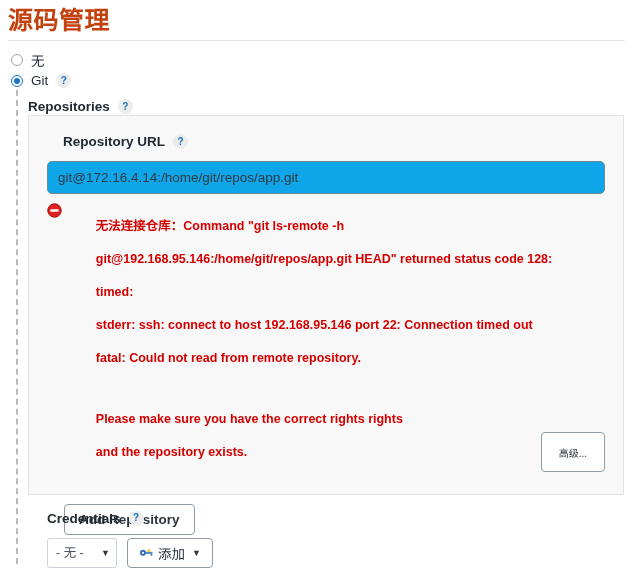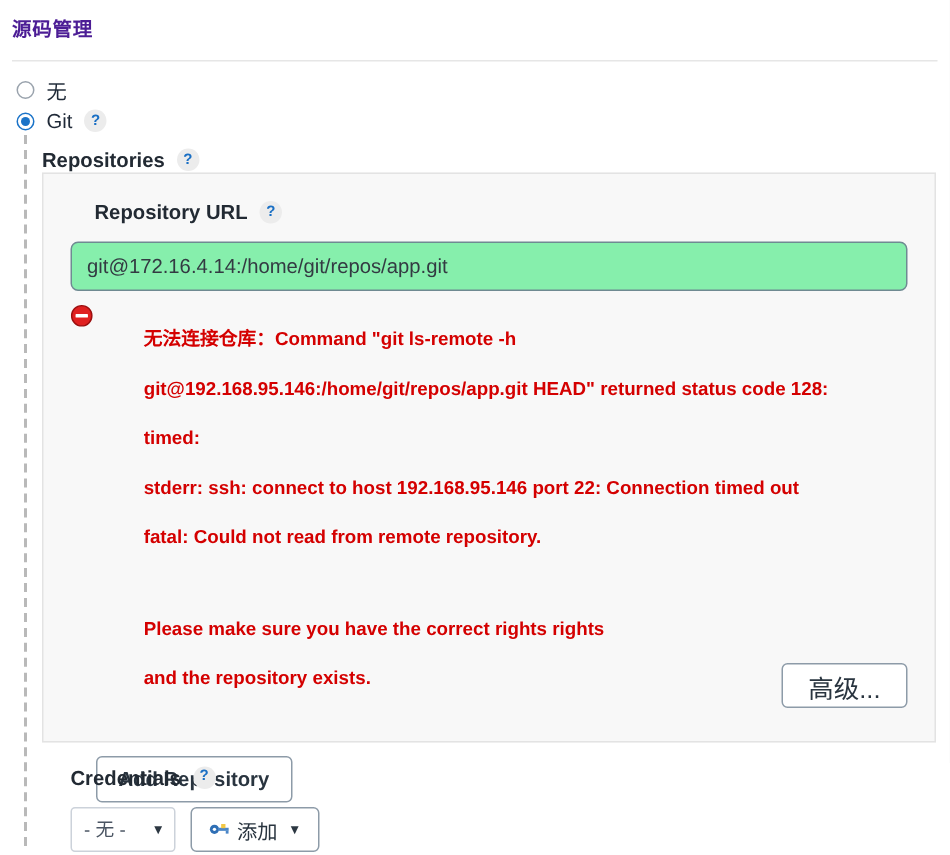--- a/index.html
+++ b/index.html
@@ -13,23 +13,23 @@
     background: #ffffff;
     font-family: "Liberation Sans", "DejaVu Sans", sans-serif;
     font-size: 13px;
     color: #1f2937;
     overflow: hidden;
     position: relative;
   }
 
   
   .page-title {
-    font-size: 13px;
-    font-weight: bold;
-    color: #4c1d95;
+    font-size: 25px;
+    font-weight: bold;
+    color: #c2410c;
     margin: 6px 0 0 8px;
     letter-spacing: 0.5px;
     line-height: 28px;
   }
   .title-rule {
     border: none;
     border-top: 1px solid #e6e6e6;
     margin: 6px 8px 0 8px;
   }
 
@@ -140,21 +140,21 @@
   .text-input {
     display: block;
     width: 100%;
     box-sizing: border-box;
     margin-top: 12px;
     height: 33px;
     padding: 4px 10px;
     font-family: "Liberation Sans", "DejaVu Sans", sans-serif;
     font-size: 13.5px;
     color: #333a42;
-    background: #86efac;
+    background: #0ea5e9;
     border: 1px solid #6f8a92;
     border-radius: 5px;
     outline: none;
   }
 
   
   .error-block {
     display: flex;
     align-items: flex-start;
     margin-top: 7px;
@@ -244,23 +244,23 @@
     color: #2c3742;
   }
 
   
   .advanced-wrap {
     position: absolute;
     right: 18px;
     bottom: 22px;
   }
   .btn-advanced {
-    height: 30px;
+    height: 40px;
     padding: 0 17px;
-    font-size: 17px;
+    font-size: 10px;
   }
 
   
   .add-repo-wrap {
     margin: 9px 0 0 36px;
   }
   .btn-add-repo {
     height: 31px;
     padding: 0 14px;
     font-size: 13.5px;

